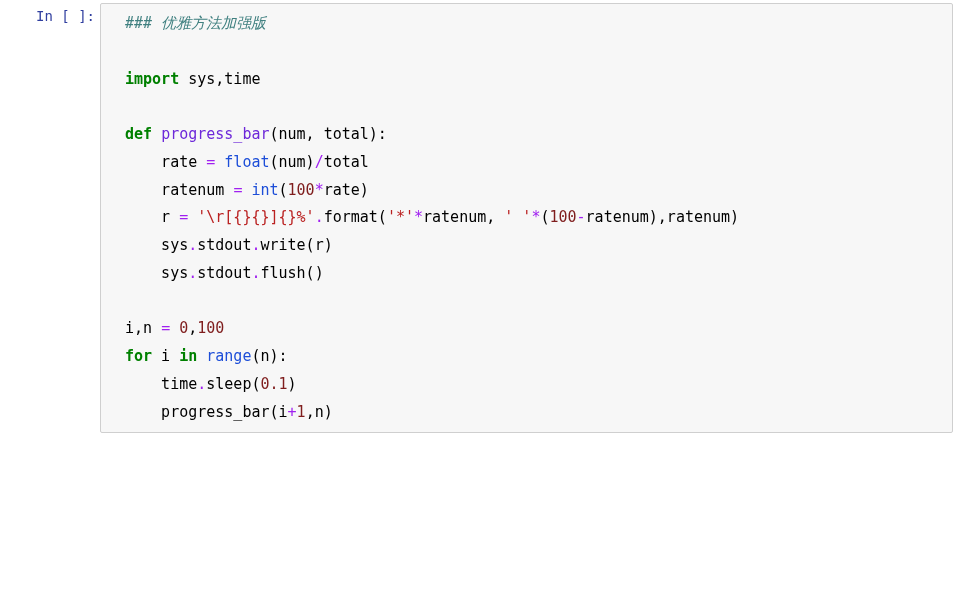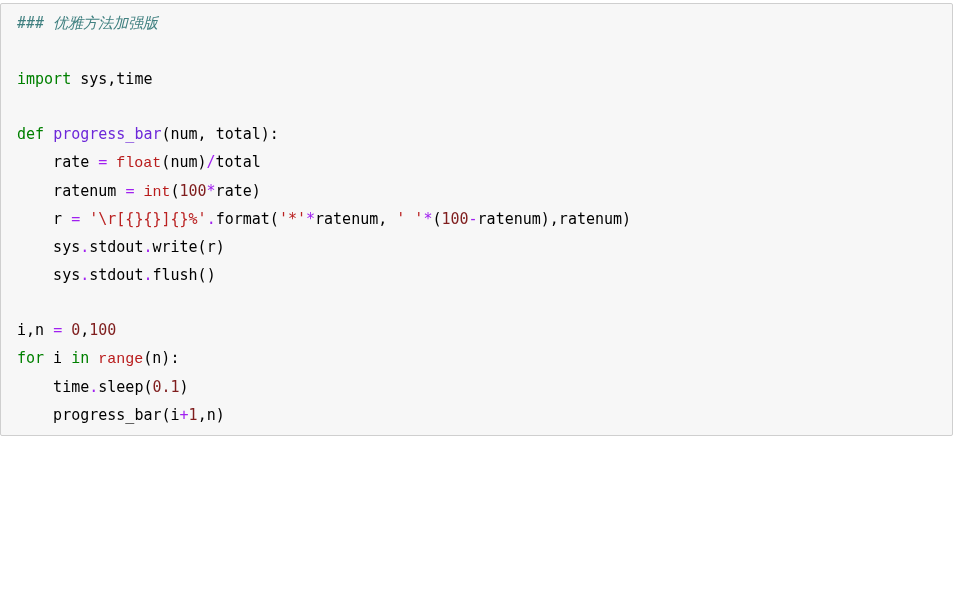--- a/index.html
+++ b/index.html
@@ -14,53 +14,54 @@
       font-size: 14px;
       color: #303F9F;
       line-height: 1.2;
     }
     .prompt-in { color: #303F9F; }
     .input-area { 
       flex: 1; 
       border: 1px solid #cfcfcf; 
       border-radius: 2px;
       background: #f7f7f7;
-      padding: 6px 16px;
+      padding: 6px 24px;
       min-height: 20px;
     }
     .output-area {
       flex: 1;
       padding: 6px 8px;
       min-height: 130px;
       background: #fff;
       border: none;
     }
     .code { 
       font-family: "DejaVu Sans Mono", Menlo, Consolas, monospace; 
       font-size: 15px; 
       line-height: 1.85;
       white-space: pre;
       color: #000;
     }
     .c-comment { color: #408080; font-style: italic; }
-    .c-keyword { color: #008000; font-weight: normal; }
-    .c-builtin { color: #b91c1c; font-family: Liberation Mono, monospace; }
+    .c-keyword { color: #008000; font-weight: bold; }
+    .c-builtin { color: #1d4ed8; }
     .c-funcdef { color: #6d28d9; }
     .c-op { color: #a020f0; }
     .c-string { color: #ba2121; }
     .c-number { color: #7f1d1d; }
     .cell-wrapper { padding: 2px 0; border-top: 1px solid transparent; border-bottom: 1px solid transparent; }
     .cell-wrapper + .cell-wrapper { margin-top: 4px; }
     .output-row { margin-top: 2px; }
   </style>
 </head>
 <body>
 
 <div class="cell-wrapper">
   <div class="cell">
+    <div class="prompt prompt-in">In [ ]:</div>
     <div class="input-area">
       <div class="code" id="code-block-0"><div><span class="c-comment">### 优雅方法加强版</span></div><div>&nbsp;</div><div><span class="c-keyword">import</span><span> sys,time</span></div><div>&nbsp;</div><div><span class="c-keyword">def</span><span> </span><span class="c-funcdef">progress_bar</span><span>(num, total):</span></div><div><span>    rate </span><span class="c-op">=</span><span> </span><span class="c-builtin">float</span><span>(num)</span><span class="c-op">/</span><span>total</span></div><div><span>    ratenum </span><span class="c-op">=</span><span> </span><span class="c-builtin">int</span><span>(</span><span class="c-number">100</span><span class="c-op">*</span><span>rate)</span></div><div><span>    r </span><span class="c-op">=</span><span> </span><span class="c-string">'\r[{}{}]{}%'</span><span class="c-op">.</span><span>format(</span><span class="c-string">'*'</span><span class="c-op">*</span><span>ratenum, </span><span class="c-string">' '</span><span class="c-op">*</span><span>(</span><span class="c-number">100</span><span class="c-op">-</span><span>ratenum),ratenum)</span></div><div><span>    sys</span><span class="c-op">.</span><span>stdout</span><span class="c-op">.</span><span>write(r)</span></div><div><span>    sys</span><span class="c-op">.</span><span>stdout</span><span class="c-op">.</span><span>flush()</span></div><div>&nbsp;</div><div><span>i,n </span><span class="c-op">=</span><span> </span><span class="c-number">0</span><span>,</span><span class="c-number">100</span></div><div><span class="c-keyword">for</span><span> i </span><span class="c-keyword">in</span><span> </span><span class="c-builtin">range</span><span>(n):</span></div><div><span>    time</span><span class="c-op">.</span><span>sleep(</span><span class="c-number">0.1</span><span>)</span></div><div><span>    progress_bar(i</span><span class="c-op">+</span><span class="c-number">1</span><span>,n)</span></div></div>
     </div>
   </div>
 </div>
 
 <div class="cell-wrapper output-row">
   <div class="cell">
     <div class="prompt"></div>
     <div class="output-area"></div>

